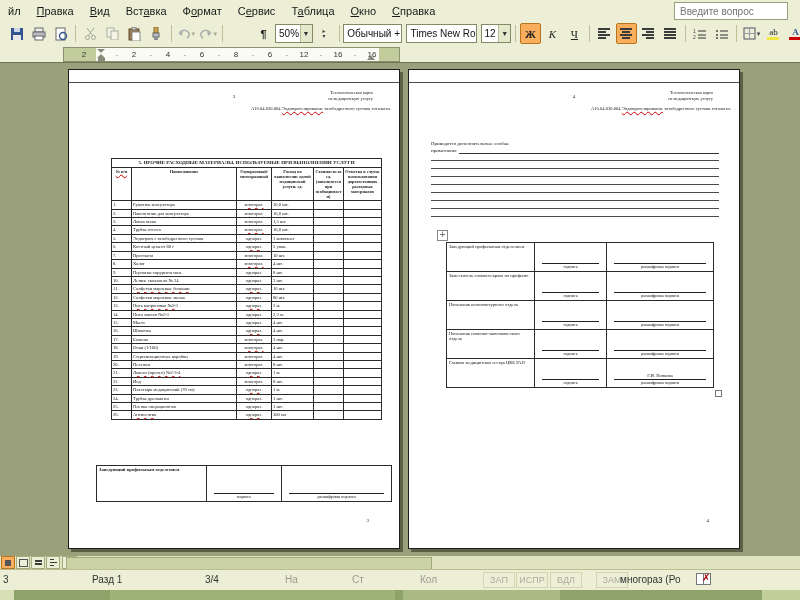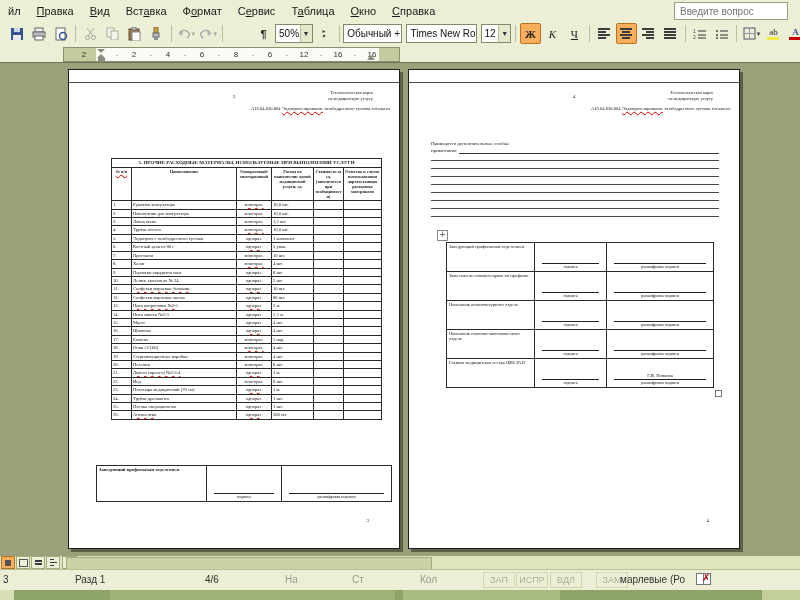--- a/index.html
+++ b/index.html
@@ -685,30 +685,30 @@
         </span>
       </div>
     <div class="scroll-arrow">
         <span class="tri-l"></span>
       </div>
     <div class="thumb"></div>
   </div>
 
   <div class="statusbar">
     <span class="sb" style="left:3px">3</span>
-    <span class="sb" style="left:75px">Разд 1</span>
-    <span class="sb" style="left:205px">4/6</span>
+    <span class="sb" style="left:92px">Разд 1</span>
+    <span class="sb" style="left:205px">3/4</span>
     <span class="sb grey" style="left:285px">На</span>
     <span class="sb grey" style="left:352px">Ст</span>
     <span class="sb grey" style="left:420px">Кол</span>
     <span class="modebox" style="left:483px">ЗАП</span>
     <span class="modebox" style="left:516px">ИСПР</span>
     <span class="modebox" style="left:550px">ВДЛ</span>
     <span class="modebox" style="left:596px">ЗАМ</span>
-    <span class="sb" style="left:620px">марлевые (Ро</span>
+    <span class="sb" style="left:620px">многораз (Ро</span>
     <span class="bookicon">
       <span class="pg" style="left:0"></span>
         <span class="pg" style="left:7px"></span>
         <span class="x">✗</span>
     </span>
   </div>
 
   <div class="taskstrip">
     <div class="tseg" style="left:0;width:14px;background:#D8DEB6"></div>
     <div class="tseg" style="left:110px;width:285px;background:#9FB377"></div>

